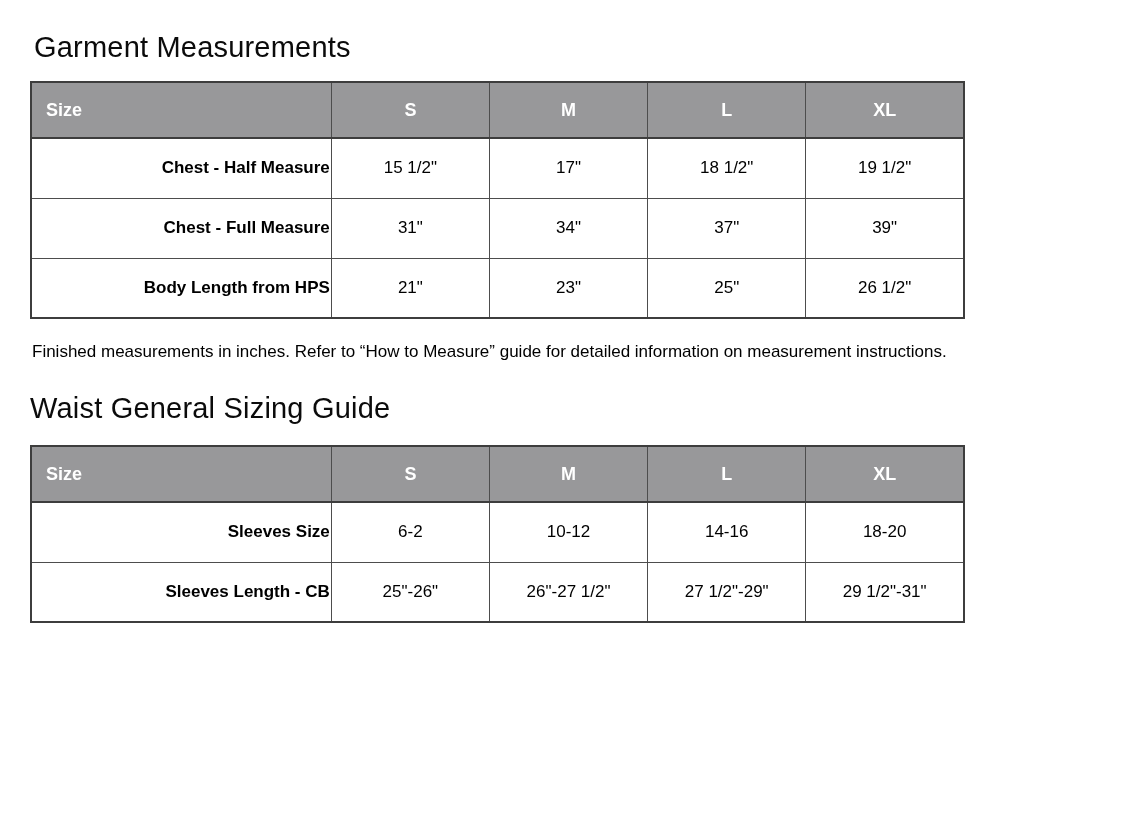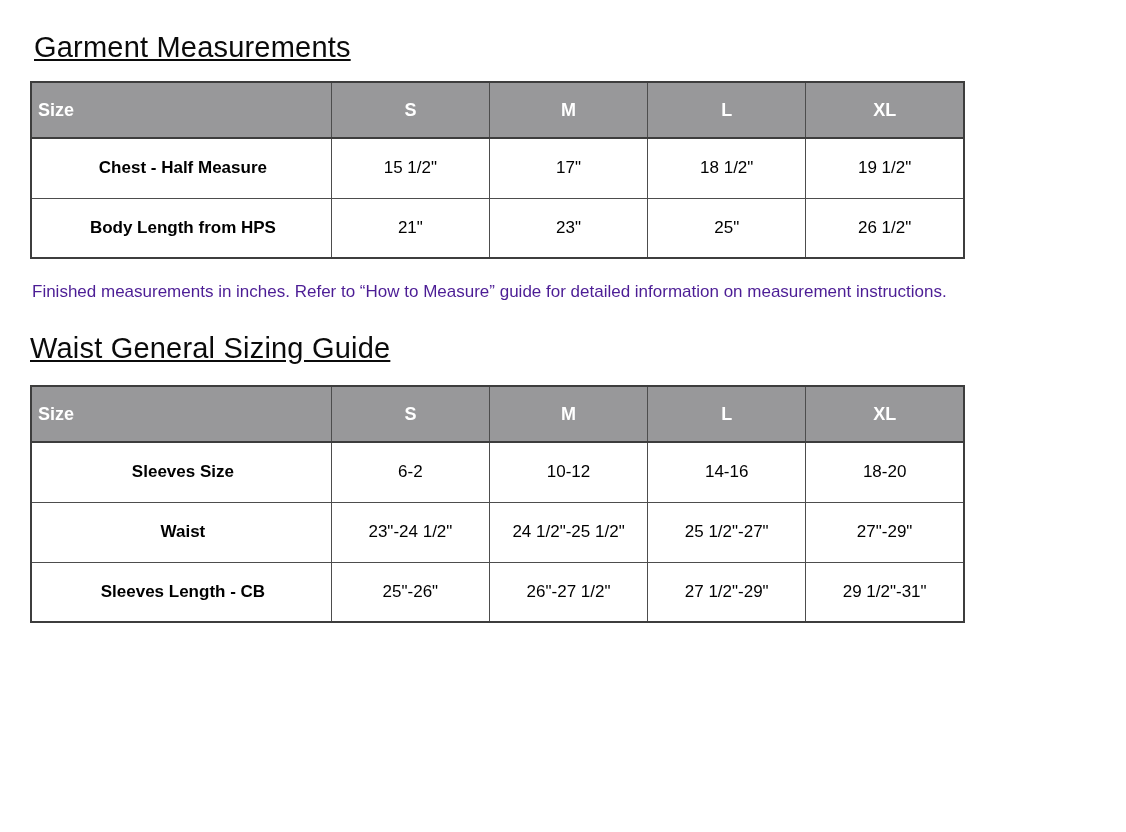--- a/index.html
+++ b/index.html
@@ -17,21 +17,20 @@
     overflow: hidden;
     background: #ffffff;
   }
   h1.section-title {
     font-size: 29px;
     font-weight: normal;
     line-height: 34px;
     margin: 0 0 17px 4px;
     color: #0b0b0b;
     letter-spacing: 0.2px;
-    text-decoration: underline;
   }
   table.size-table {
     border-collapse: collapse;
     table-layout: fixed;
     width: 935px;
     border: 2px solid #3d3d3d;
     background: #ffffff;
   }
   table.size-table col.label-col { width: 300px; }
   table.size-table col.val-col  { width: 158px; }
@@ -46,38 +45,38 @@
   table.size-table th {
     background: #98989a;
     color: #ffffff;
     font-size: 18px;
     font-weight: bold;
     text-align: center;
     border-bottom: 2px solid #3d3d3d;
   }
   table.size-table th.label-head {
     text-align: left;
-    padding-left: 6px;
+    padding-left: 14px;
   }
   table.size-table td {
     font-size: 17px;
     text-align: center;
     color: #000000;
   }
   table.size-table td.row-label {
-    text-align: center;
+    text-align: right;
     font-weight: bold;
     padding-left: 4px;
   }
   p.note {
     font-size: 17px;
     line-height: 20px;
     margin: 23px 0 0 2px;
     white-space: nowrap;
-    color: #4c1d95;
+    color: #000000;
   }
   h1.section-title.second {
     margin-top: 29px;
     margin-left: 0;
     margin-bottom: 20px;
   }
 </style>
 </head>
 <body>
 
@@ -102,20 +101,27 @@
           <th>XL</th>
         </tr>
     </thead>
     <tbody>
         <tr>
           <td class="row-label">Chest - Half Measure</td>
           <td>15 1/2"</td>
           <td>17"</td>
           <td>18 1/2"</td>
           <td>19 1/2"</td>
+        </tr>
+        <tr>
+          <td class="row-label">Chest - Full Measure</td>
+          <td>31"</td>
+          <td>34"</td>
+          <td>37"</td>
+          <td>39"</td>
         </tr>
         <tr>
           <td class="row-label">Body Length from HPS</td>
           <td>21"</td>
           <td>23"</td>
           <td>25"</td>
           <td>26 1/2"</td>
         </tr>
       </tbody>
   </table>
@@ -143,27 +149,20 @@
     </thead>
     <tbody>
         <tr>
           <td class="row-label">Sleeves Size</td>
           <td>6-2</td>
           <td>10-12</td>
           <td>14-16</td>
           <td>18-20</td>
         </tr>
         <tr>
-          <td class="row-label">Waist</td>
-          <td>23"-24 1/2"</td>
-          <td>24 1/2"-25 1/2"</td>
-          <td>25 1/2"-27"</td>
-          <td>27"-29"</td>
-        </tr>
-        <tr>
           <td class="row-label">Sleeves Length - CB</td>
           <td>25"-26"</td>
           <td>26"-27 1/2"</td>
           <td>27 1/2"-29"</td>
           <td>29 1/2"-31"</td>
         </tr>
       </tbody>
   </table>
 
 </div>

